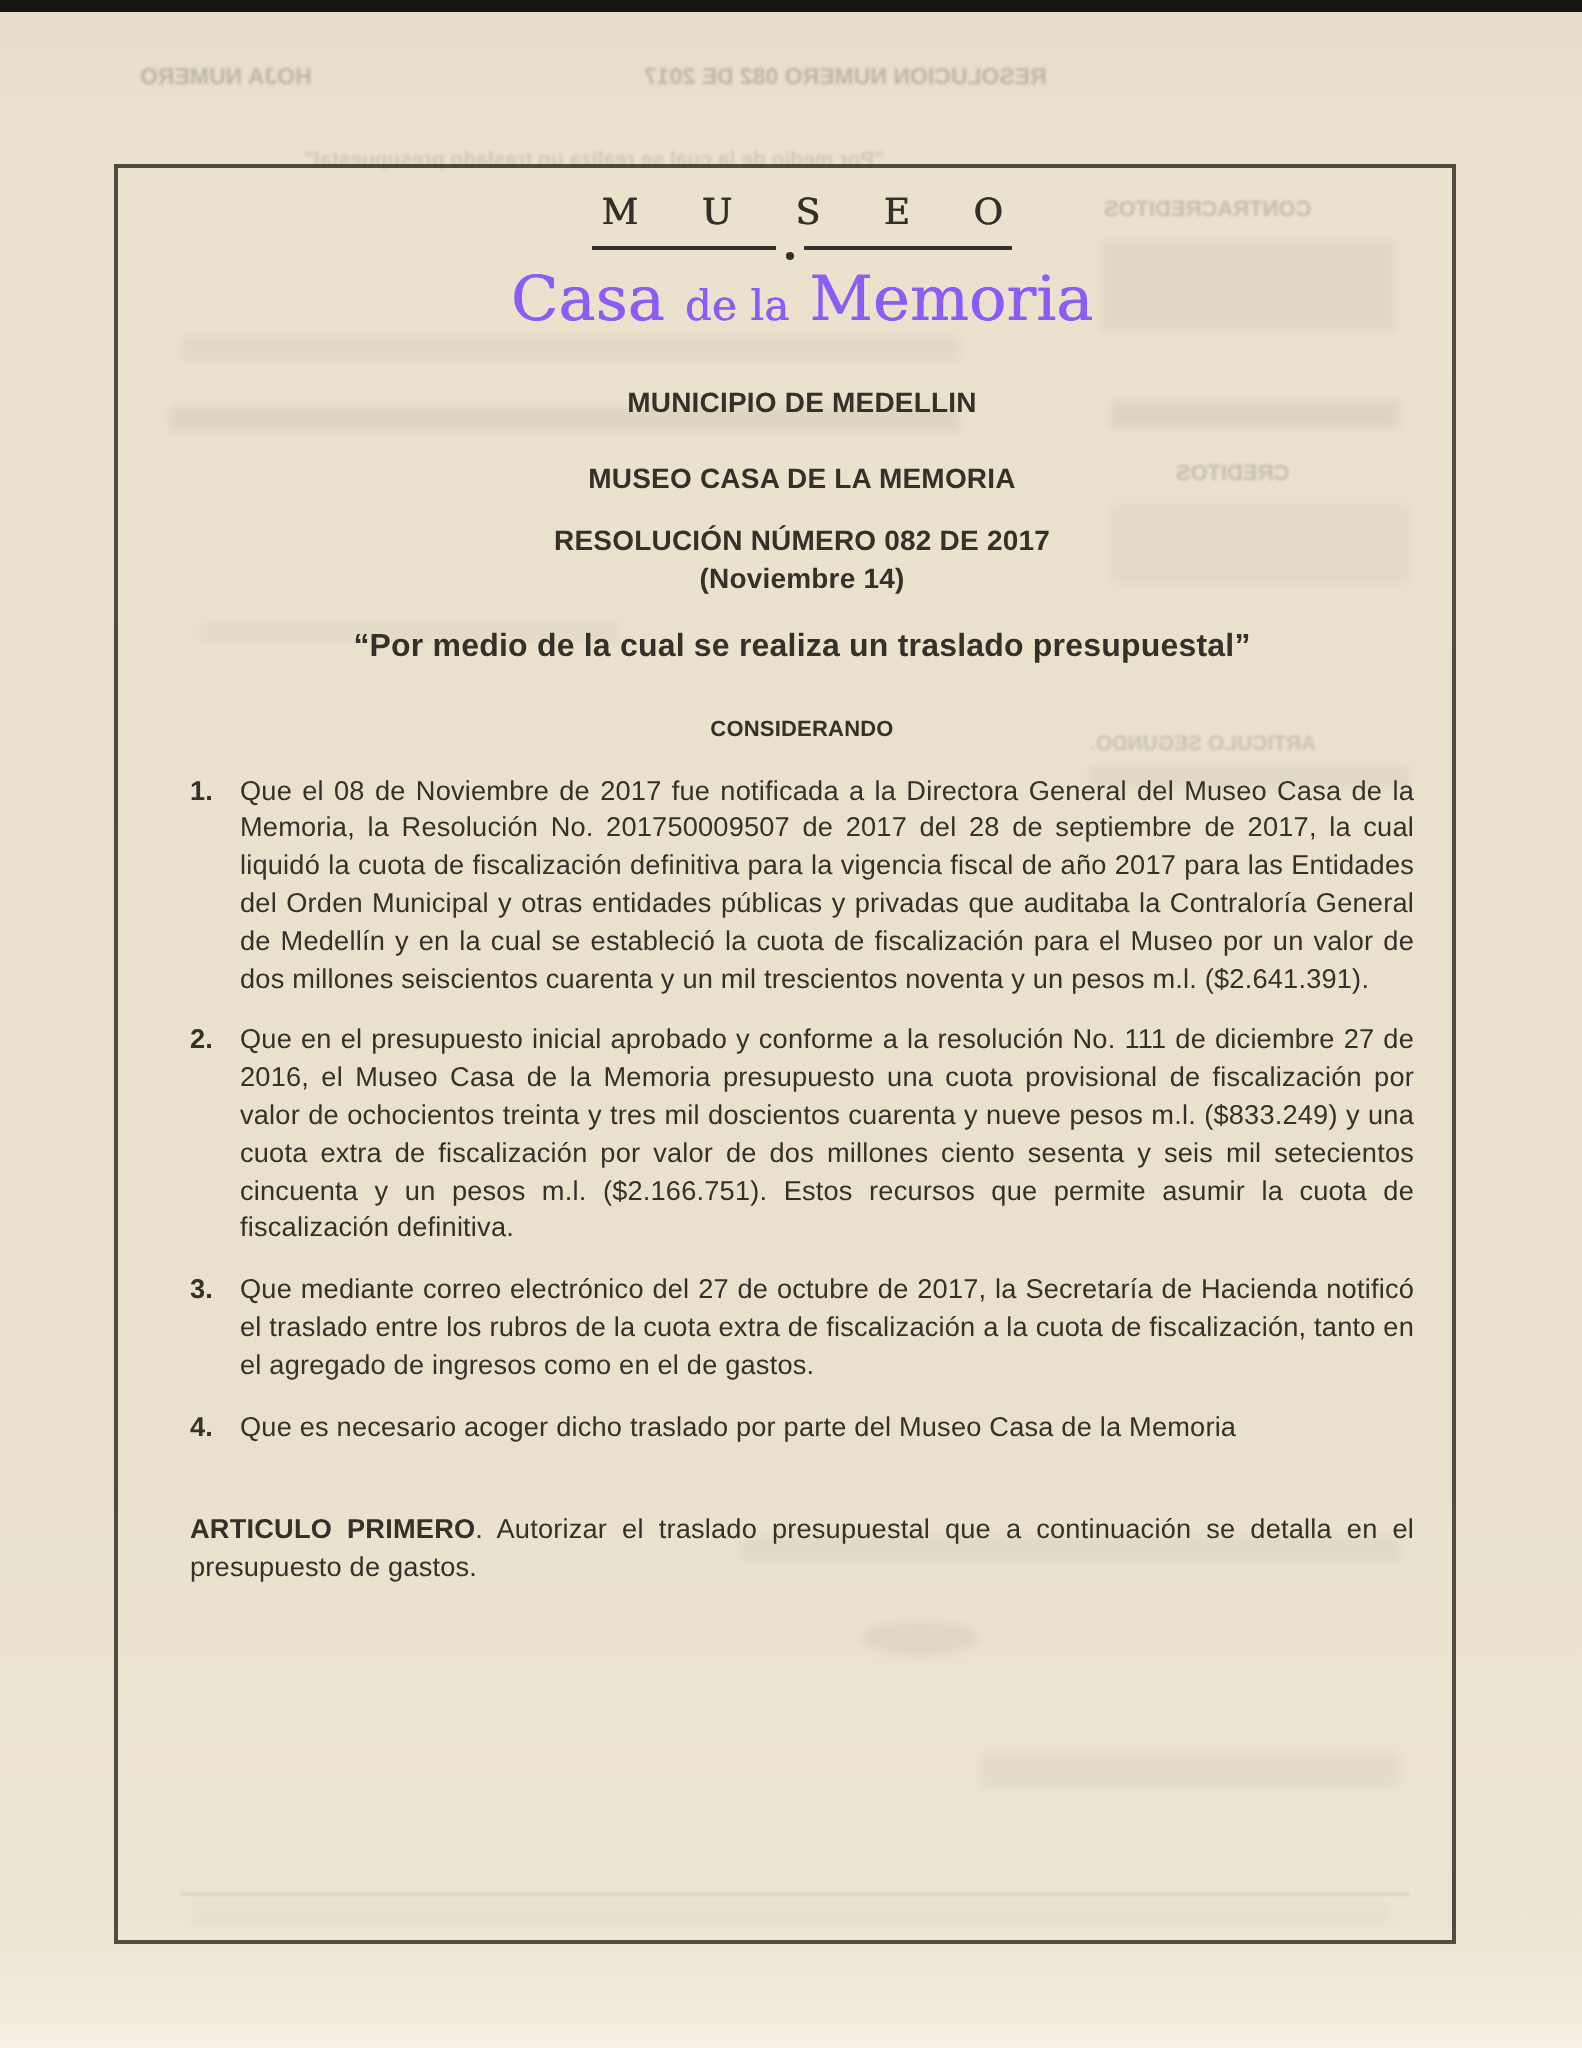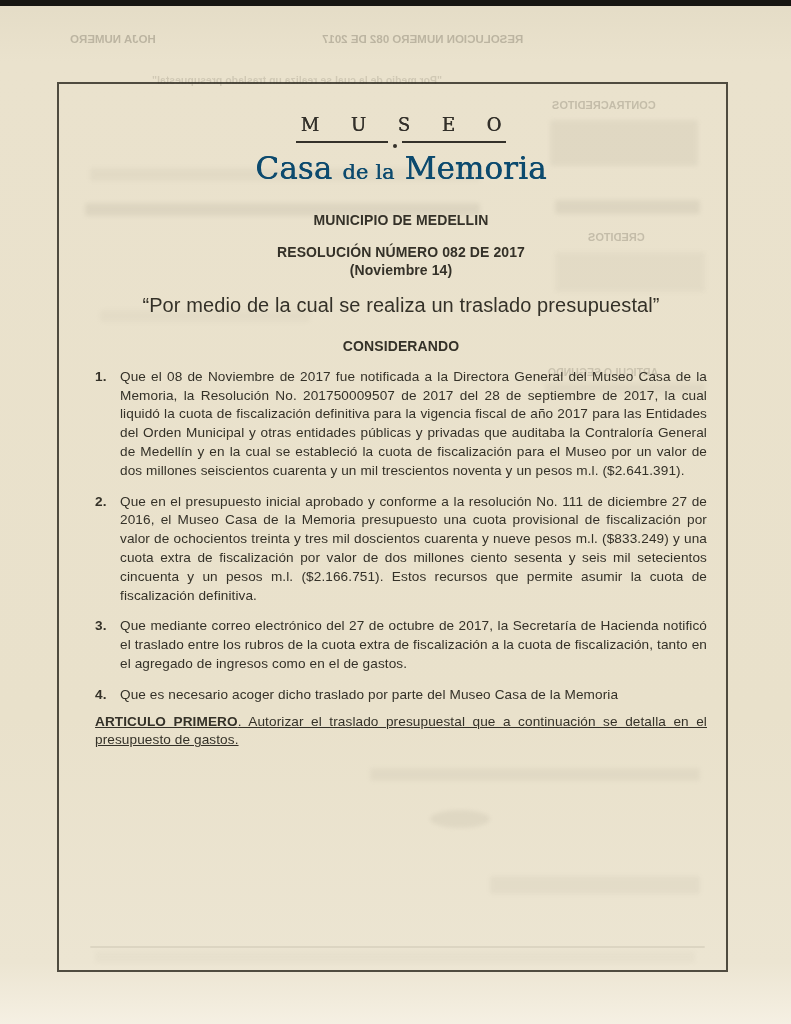--- a/index.html
+++ b/index.html
@@ -38,21 +38,21 @@
     white-space: nowrap;
   }
   .smudge {
     background: #a29b88;
     filter: blur(2px);
     border-radius: 2px;
   }
   
   .doc {
     position: absolute;
-    left: 95px; top: 116px;
+    left: 95px; top: 98px;
     width: 612px;
     font-size: 13.6px;
     line-height: 18.8px;
     letter-spacing: 0.1px;
   }
   .center { text-align: center; }
 
   .logo-top {
     font-family: "DejaVu Serif", serif;
     font-size: 18px;
@@ -70,44 +70,44 @@
   .logo-rule .rule.r { width: 104px; }
   .logo-rule .dot {
     width: 4px; height: 4px; border-radius: 50%;
     background: #34312a; margin-top: 7px;
   }
   .logo-name {
     font-family: "DejaVu Serif", serif;
     font-size: 31px;
     line-height: 36px;
     margin-top: 2px;
-    color: #0c4a6e;
+    color: #8b5cf6;
     text-shadow: 0.35px 0 0 currentColor;
     text-align: center;
   }
   .logo-name .small { font-size: 21px; }
 
   .h-line { font-weight: 700; font-size: 14px; }
   .h-municipio  { margin-top: 21px; }
   .h-museo      { margin-top: 19px; }
   .h-resolucion { margin-top: 13px; }
   .h-fecha      { margin-top: 0; }
-  .subject      { margin-top: 16px; font-weight: 400; font-size: 20px; }
+  .subject      { margin-top: 16px; font-weight: 700; font-size: 16px; }
 
   .intro { margin-top: 14px; text-align: justify; }
-  .h-considerando { margin-top: 22px; font-weight: 700; font-size: 14px; }
+  .h-considerando { margin-top: 22px; font-weight: 700; font-size: 11px; }
 
   .items { margin-top: 2px; }
   .item { display: flex; margin-top: 12px; text-align: justify; }
   .item .num { font-weight: 700; width: 17px; flex: none; }
   .item .txt { flex: 1; margin-left: 8px; }
 
   .closing { margin-top: 17px; }
   .h-resuelve { margin-top: 20px; font-weight: 700; font-size: 13.9px; }
-  .articulo { margin-top: 8px; text-align: justify; text-decoration: underline; }
+  .articulo { margin-top: 33px; text-align: justify; }
   .articulo .label { font-weight: 700; }
 </style>
 </head>
 <body>
 
 <div class="scan-bar"></div>
 
 <div>
   <span class="ghost" style="left:70px; top:33px; font-size:11.5px; opacity:.45;">HOJA NUMERO</span>
   <span class="ghost" style="left:322px; top:33px; font-size:11.5px; opacity:.45;">RESOLUCION NUMERO 082 DE 2017</span>
@@ -143,20 +143,21 @@
     </div>
     <div class="logo-name">
       <span>Casa</span>
       <span class="small">de la</span>
       <span>Memoria</span>
     </div>
   </div>
 
   <div class="center h-line h-municipio">MUNICIPIO DE MEDELLIN</div>
 
+  <div class="center h-line h-museo">MUSEO CASA DE LA MEMORIA</div>
 
   <div class="center h-line h-resolucion">RESOLUCIÓN NÚMERO 082 DE 2017</div>
   <div class="center h-line h-fecha">(Noviembre 14)</div>
 
   <div class="center subject">“Por medio de la cual se realiza un traslado presupuestal”</div>
 
 
   <div class="center h-considerando">CONSIDERANDO</div>
 
   <div class="items">

